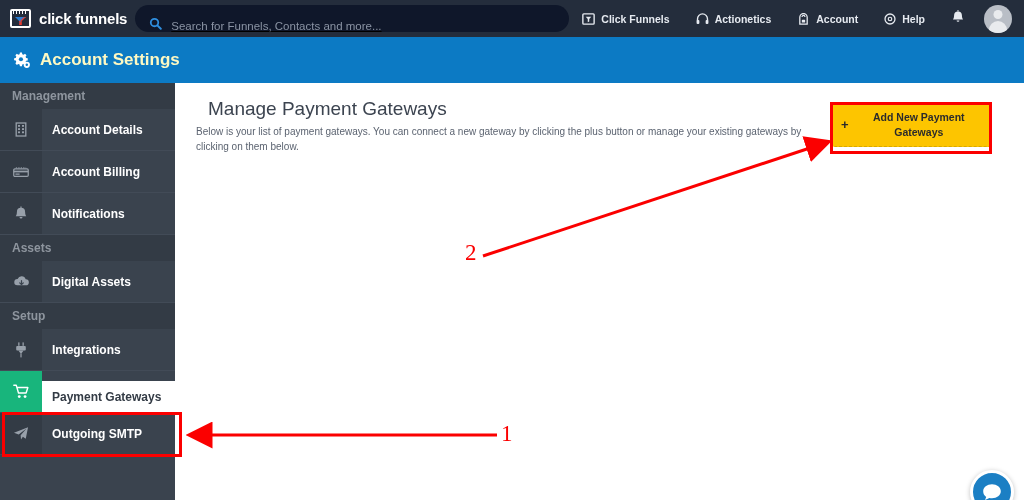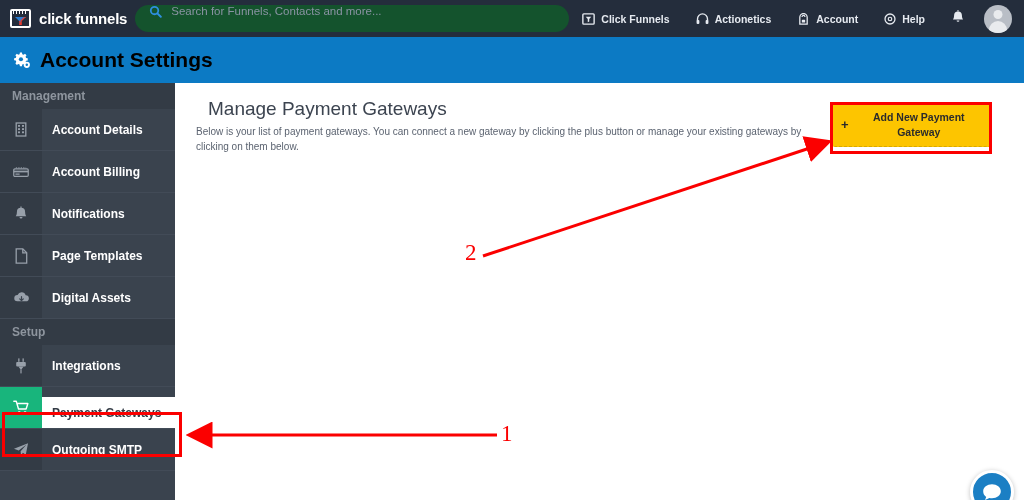--- a/index.html
+++ b/index.html
@@ -32,22 +32,22 @@
     background:
       linear-gradient(to bottom right, transparent 48%, #e8392d 48%, #e8392d 52%, transparent 52%),
       linear-gradient(135deg, #2b7fd4 40%, #e8392d 60%);
     clip-path: polygon(0 0, 100% 0, 62% 50%, 62% 100%, 38% 100%, 38% 50%);
   }
   .logo-text {
     color: #ffffff; font-size: 15px; font-weight: bold; letter-spacing: -0.2px;
     margin-left: 8px; white-space: nowrap;
   }
   .searchbar {
-    width: 452px; height: 27px; background: #14532d; border-radius: 14px;
-    display: flex; align-items: flex-start; padding: 0 14px; margin-left: 8px;
+    width: 452px; height: 27px; background: #0f172a; border-radius: 14px;
+    display: flex; align-items: flex-end; padding: 0 14px; margin-left: 8px; text-decoration: underline;
   }
   .search-glyph { color: #2f8fe0; font-size: 12px; margin-right: 9px; line-height: 1; }
   .search-input {
     background: transparent; border: none; outline: none;
     color: #9aa3b0; font-size: 11.5px; font-family: "Liberation Sans", sans-serif;
     width: 100%;
   }
   .search-input::placeholder { color: #8a93a3; }
   .nav-right { margin-left: auto; display: flex; align-items: center; padding-right: 12px; }
   .nav-item {
@@ -69,21 +69,21 @@
     content: ""; position: absolute; left: 50%; top: 16px; width: 18px; height: 14px;
     transform: translateX(-50%); border-radius: 9px 9px 0 0; background: #e9ebee;
   }
 
   
   .page-header {
     position: absolute; left: 0; top: 37px; width: 1024px; height: 46px;
     background: #0c7ac4; display: flex; align-items: center; padding-left: 12px;
   }
   .page-header .gears { color: #ffffff; font-size: 17px; margin-right: 9px; display: flex; }
-  .page-header-title { color: #000000; font-size: 21px; font-weight: bold; }
+  .page-header-title { color: #fef9c3; font-size: 17px; font-weight: bold; }
 
   
   .sidebar {
     position: absolute; left: 0; top: 83px; width: 175px; height: 417px;
     background: #3a434e;
   }
   .side-section {
     height: 26px; display: flex; align-items: center; padding-left: 12px;
     color: #8e959e; font-size: 12px; font-weight: bold;
     background: #333b45;
@@ -274,30 +274,22 @@
       <span class="side-icon">
         <svg width="14" height="15" viewBox="0 0 14 15" fill="none">
           <path d="M7 1.8a4.1 4.1 0 0 1 4.1 4.1c0 3.2 1.2 4.3 1.2 4.3H1.7s1.2-1.1 1.2-4.3A4.1 4.1 0 0 1 7 1.8z" fill="#98a0aa"></path>
           <rect x="6.4" y="0.3" width="1.2" height="1.8" rx="0.6" fill="#98a0aa"></rect>
           <path d="M5.5 11h3a1.5 1.5 0 0 1-3 0z" fill="#98a0aa"></path>
         </svg>
       </span>
       <span class="side-label">Notifications</span>
     </div>
 
-
-    <div class="side-item">
-      <span class="side-icon">
-        <svg width="13" height="16" viewBox="0 0 13 16" fill="none">
-          <path d="M1.2 0.9h6.6l3.9 3.9v10.3H1.2z" stroke="#98a0aa" stroke-width="1.3" fill="none"></path>
-          <path d="M7.8 0.9v3.9h3.9" stroke="#98a0aa" stroke-width="1.3" fill="none"></path>
-        </svg>
-      </span>
-      <span class="side-label">Page Templates</span>
-    </div>
+    <div class="side-section">Assets</div>
+
 
     <div class="side-item">
       <span class="side-icon">
         <svg width="17" height="13" viewBox="0 0 18 13" fill="none">
           <path d="M4.6 10.6a3.4 3.4 0 0 1 .3-6.8A4.5 4.5 0 0 1 13.4 4a3.3 3.3 0 0 1 .2 6.6z" fill="#98a0aa"></path>
           <path d="M9 5.6v4.2m0 0 1.9-1.9M9 9.8 7.1 7.9" stroke="#3a434e" stroke-width="1.3" stroke-linecap="round"></path>
         </svg>
       </span>
       <span class="side-label">Digital Assets</span>
     </div>
@@ -337,21 +329,21 @@
       <span class="side-label">Outgoing SMTP</span>
     </div>
   </div>
 
   <div class="main">
     <h1 class="main-title">Manage Payment Gateways</h1>
     <p class="main-desc">Below is your list of payment gateways. You can connect a new gateway by clicking the plus button or manage your existing gateways by clicking on them below.</p>
 
     <div class="add-btn">
       <span class="plus">+</span>
-      <span>Add New Payment Gateway</span>
+      <span>Add New Payment Gateways</span>
     </div>
 
     <div class="chat-widget">
       <svg width="20" height="18" viewBox="0 0 20 18" fill="none">
         <path d="M10 1.2c4.9 0 8.8 3.1 8.8 7s-3.9 7-8.8 7a11 11 0 0 1-2.6-.3L3 17l1.2-3.1A6.8 6.8 0 0 1 1.2 8.2c0-3.9 3.9-7 8.8-7z" fill="#ffffff"></path>
       </svg>
     </div>
   </div>
 
   <div class="anno-layer">

